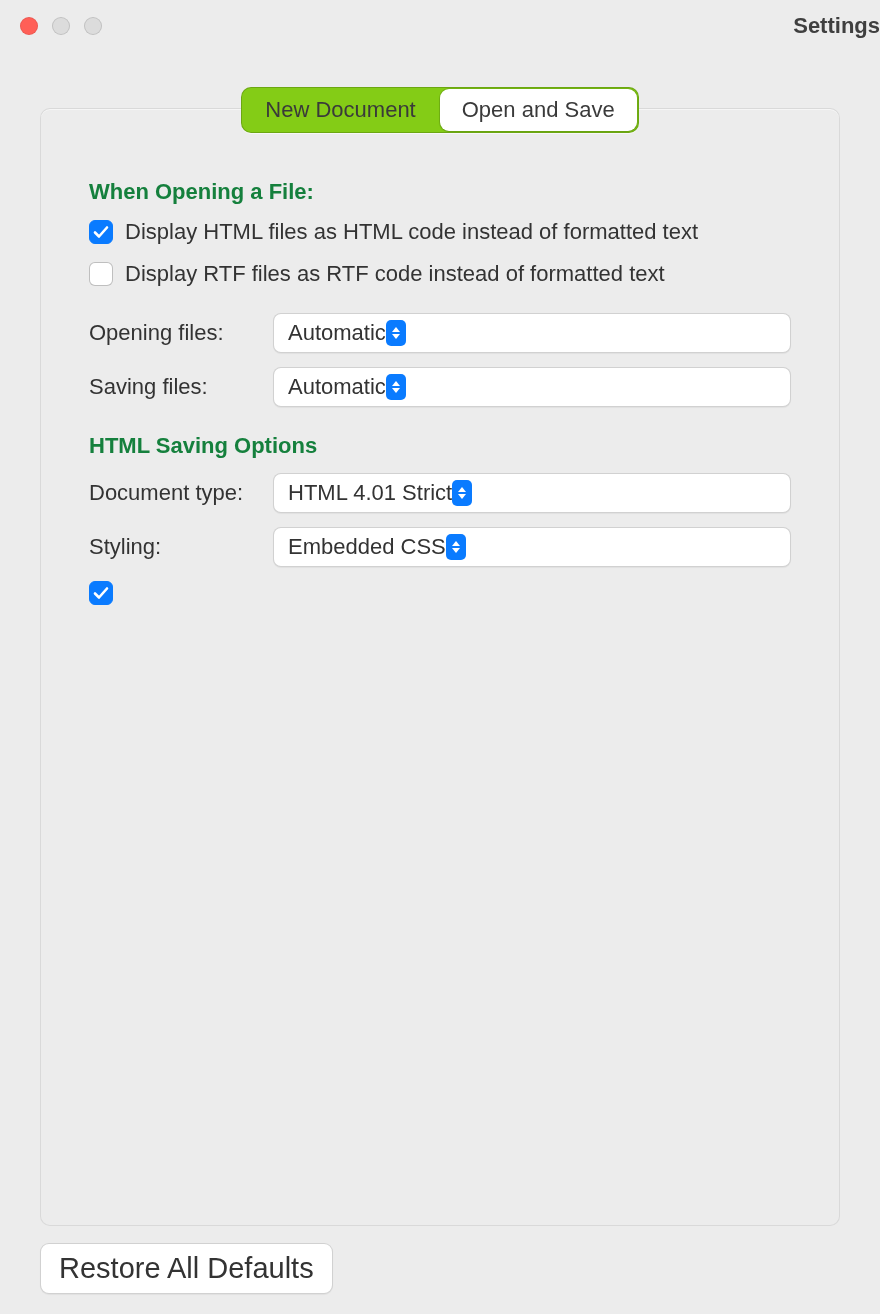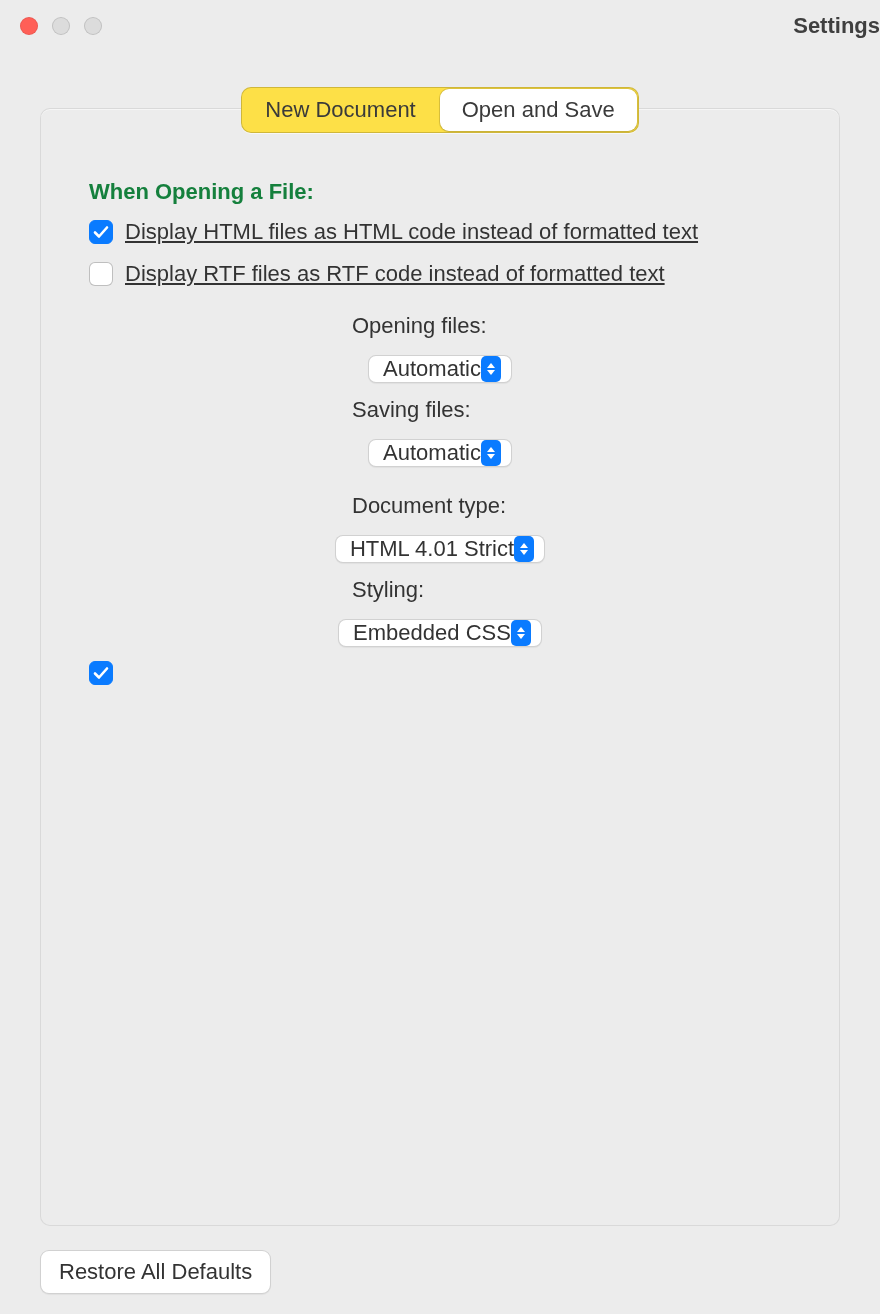--- a/index.html
+++ b/index.html
@@ -50,21 +50,21 @@
     }
 
     
     .tabs-wrap {
       position: absolute;
       top: -22px; left: 0; right: 0;
       display: flex; justify-content: center;
     }
     .tabs {
       display: inline-flex;
-      background: #fde047;
+      background: #84cc16;
       border: 1px solid rgba(0,0,0,.18);
       border-radius: 10px;
       overflow: hidden;
       box-shadow: 0 1px 0 rgba(255,255,255,.6);
     }
     .tab {
       padding: 8px 22px;
       font-size: 22px;
       color: #3a3a3a;
       cursor: pointer;
@@ -103,38 +103,37 @@
       background: #fff;
       display: inline-flex; align-items: center; justify-content: center;
       flex-shrink: 0;
       cursor: pointer;
     }
     .checkbox.checked {
       background: #0a7bff;
       border-color: #0a7bff;
     }
     .checkbox svg { width: 16px; height: 16px; }
-    .check-label { font-size: 22px; color: #333; text-decoration: underline; }
+    .check-label { font-size: 22px; color: #333; }
 
     
     .form-row {
-      display: flex; align-items: center; gap: 16px;
+      display: flex; align-items: center; gap: 8px;
       margin-bottom: 14px;
-      flex-direction: column;
     }
     .form-label {
       width: 176px; font-size: 22px; color: #333;
     }
     .select {
       flex: 1;
       background: #fff;
       border: 1px solid rgba(0,0,0,.18);
       border-radius: 8px;
-      height: 56px;
-      display: flex; align-items: center; justify-content: space-between;
+      height: 40px;
+      display: flex; align-items: center; 
       padding: 0 10px 0 14px;
       font-size: 22px; color: #333;
       cursor: pointer;
       box-shadow: 0 1px 1px rgba(0,0,0,.05);
     }
     .select-value { white-space: nowrap; overflow: hidden; text-overflow: ellipsis; }
     .stepper {
       width: 20px; height: 26px; border-radius: 5px;
       background: #0a7bff;
       display: flex; flex-direction: column; align-items: center; justify-content: center;
@@ -150,21 +149,21 @@
     
     .footer-btn {
       position: absolute;
       left: 40px; bottom: 20px;
     }
     .btn {
       background: #fff;
       border: 1px solid rgba(0,0,0,.18);
       border-radius: 9px;
       padding: 8px 18px;
-      font-size: 22px; color: #333;
+      font-size: 29px; color: #333;
       cursor: pointer;
       box-shadow: 0 1px 1px rgba(0,0,0,.05);
     }
   </style>
 </head>
 <body>
 
 <div class="titlebar">
   <div class="traffic">
     <span class="dot close"></span>
@@ -221,20 +220,21 @@
         <span class="select-value">Automatic</span>
         <span class="stepper">
             <span class="caret up"></span>
             <span class="caret dn"></span>
           </span>
       </div>
     </div>
   </div>
 
   <div class="section">
+    <div class="section-heading">HTML Saving Options</div>
 
     <div class="form-row">
       <span class="form-label">Document type:</span>
       <div class="select">
         <span class="select-value">HTML 4.01 Strict</span>
         <span class="stepper">
             <span class="caret up"></span>
             <span class="caret dn"></span>
           </span>
       </div>

